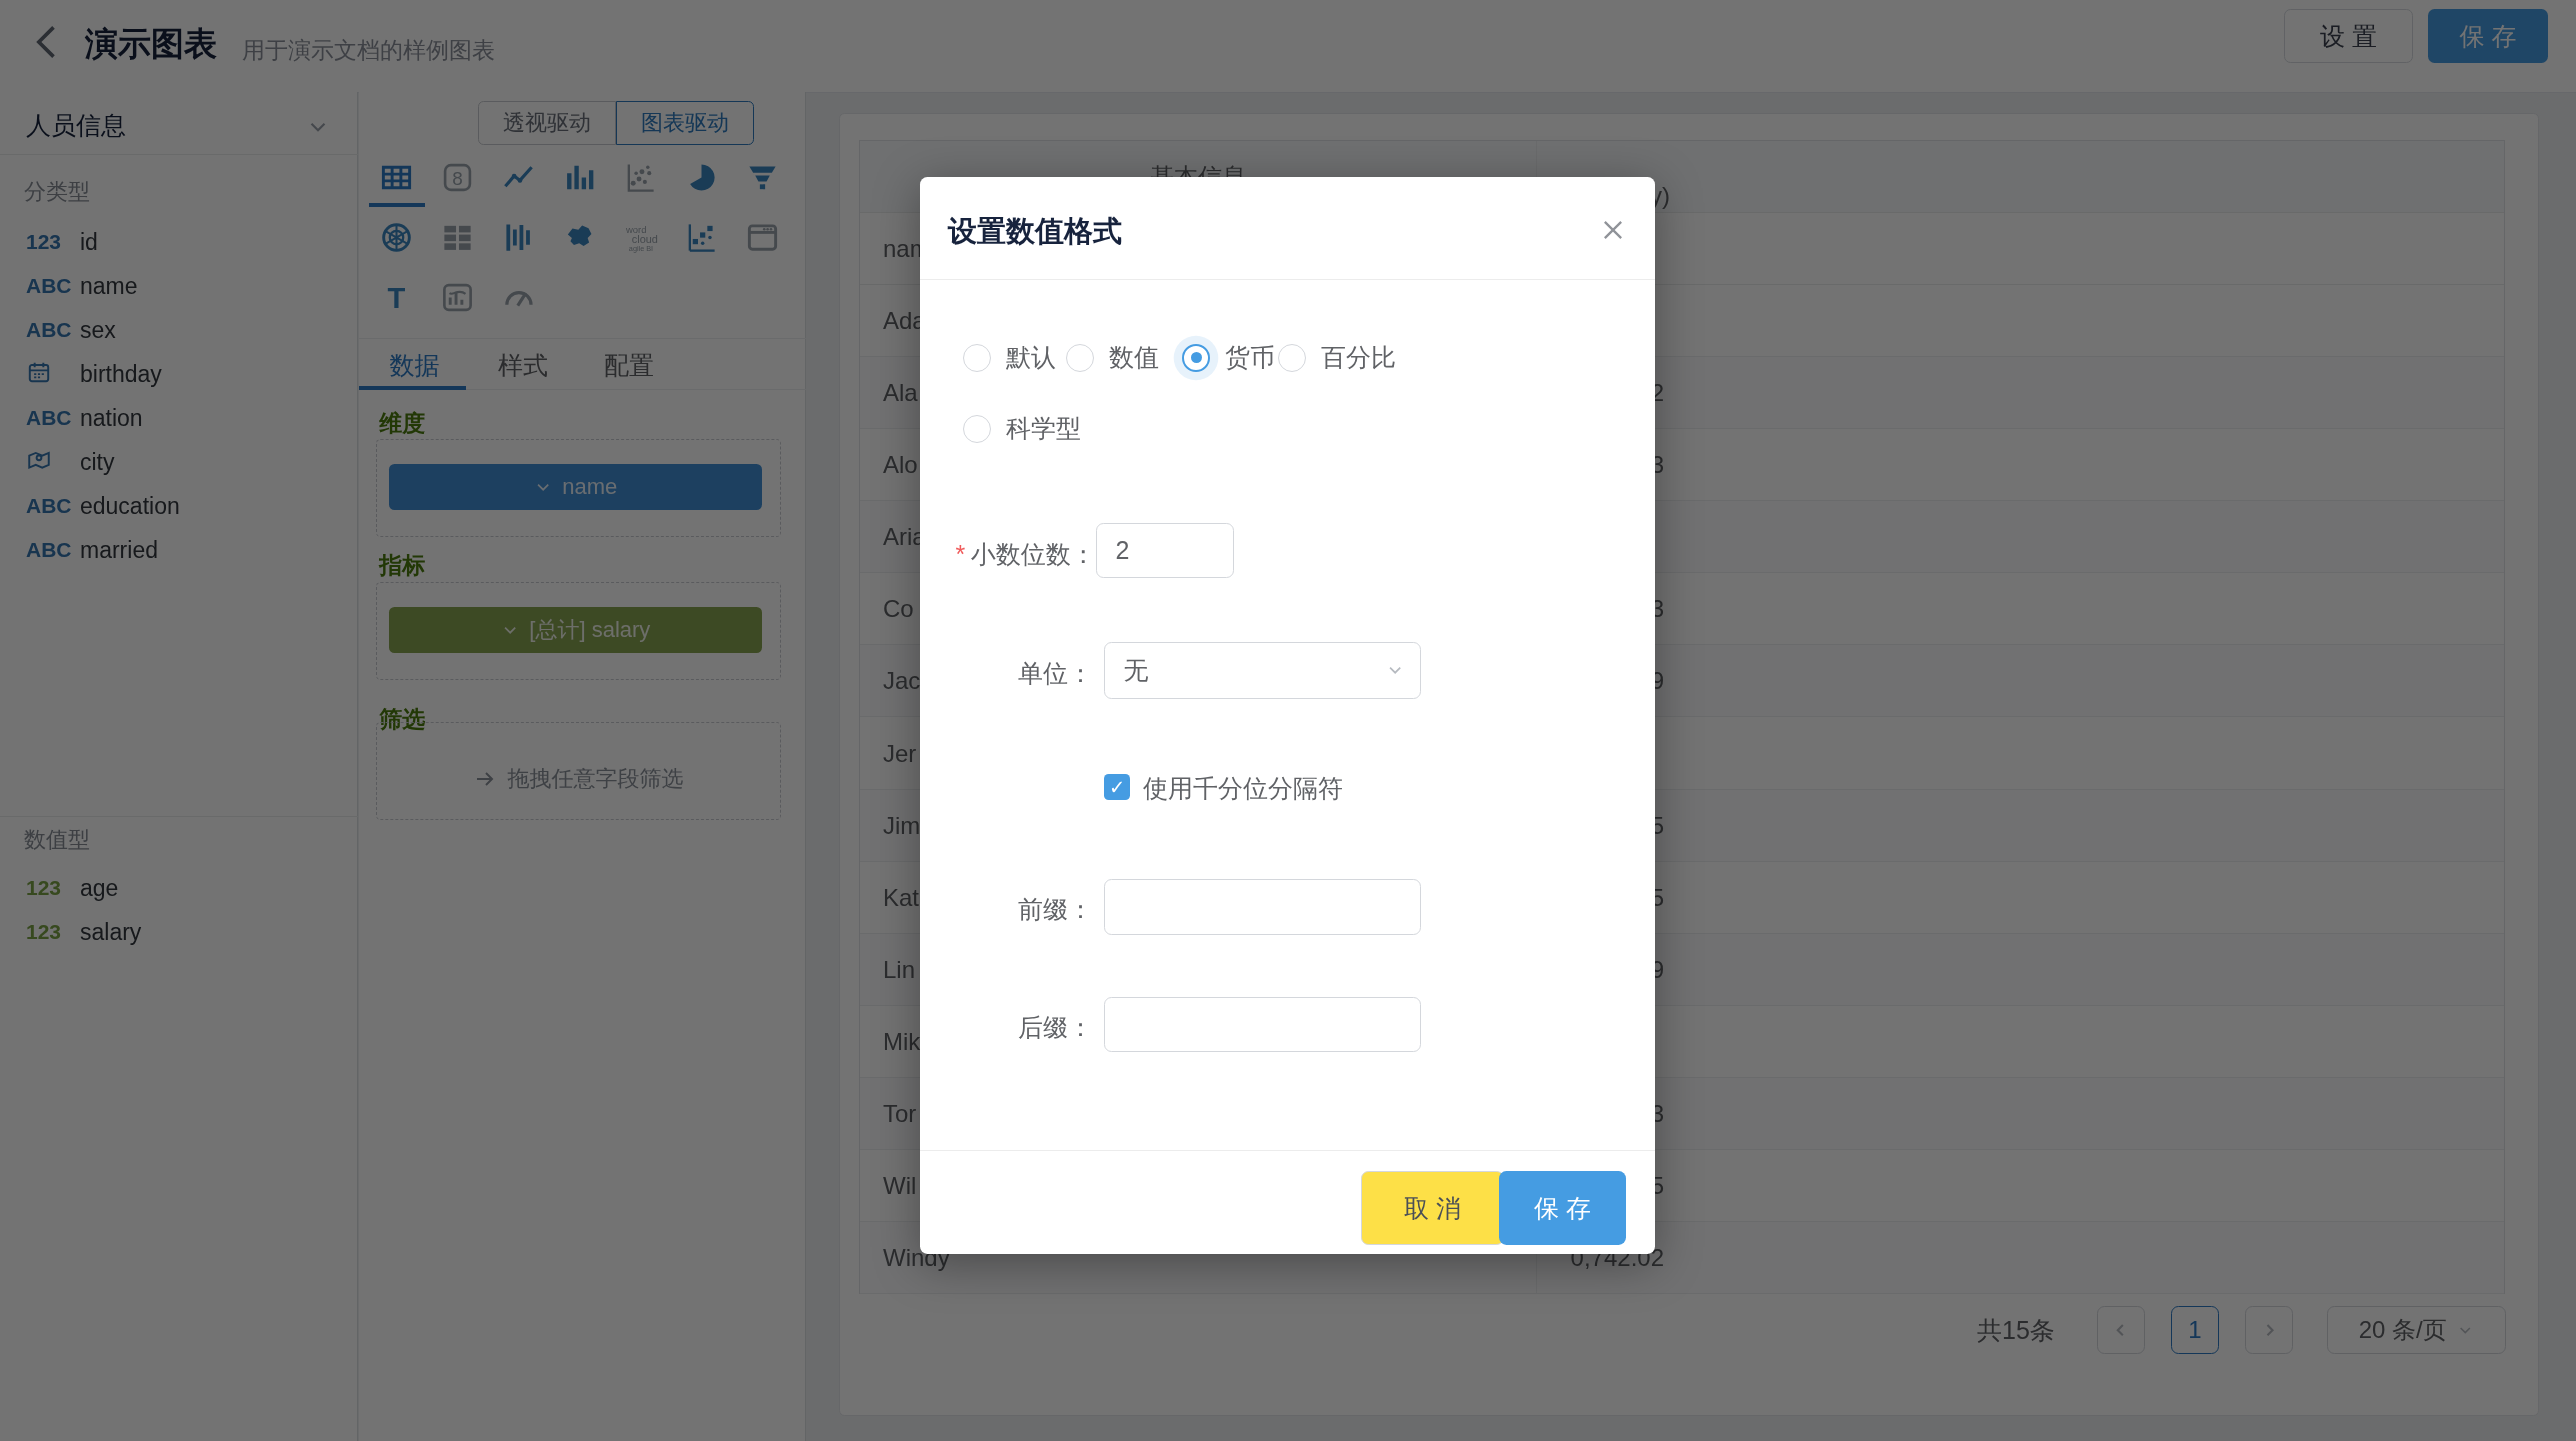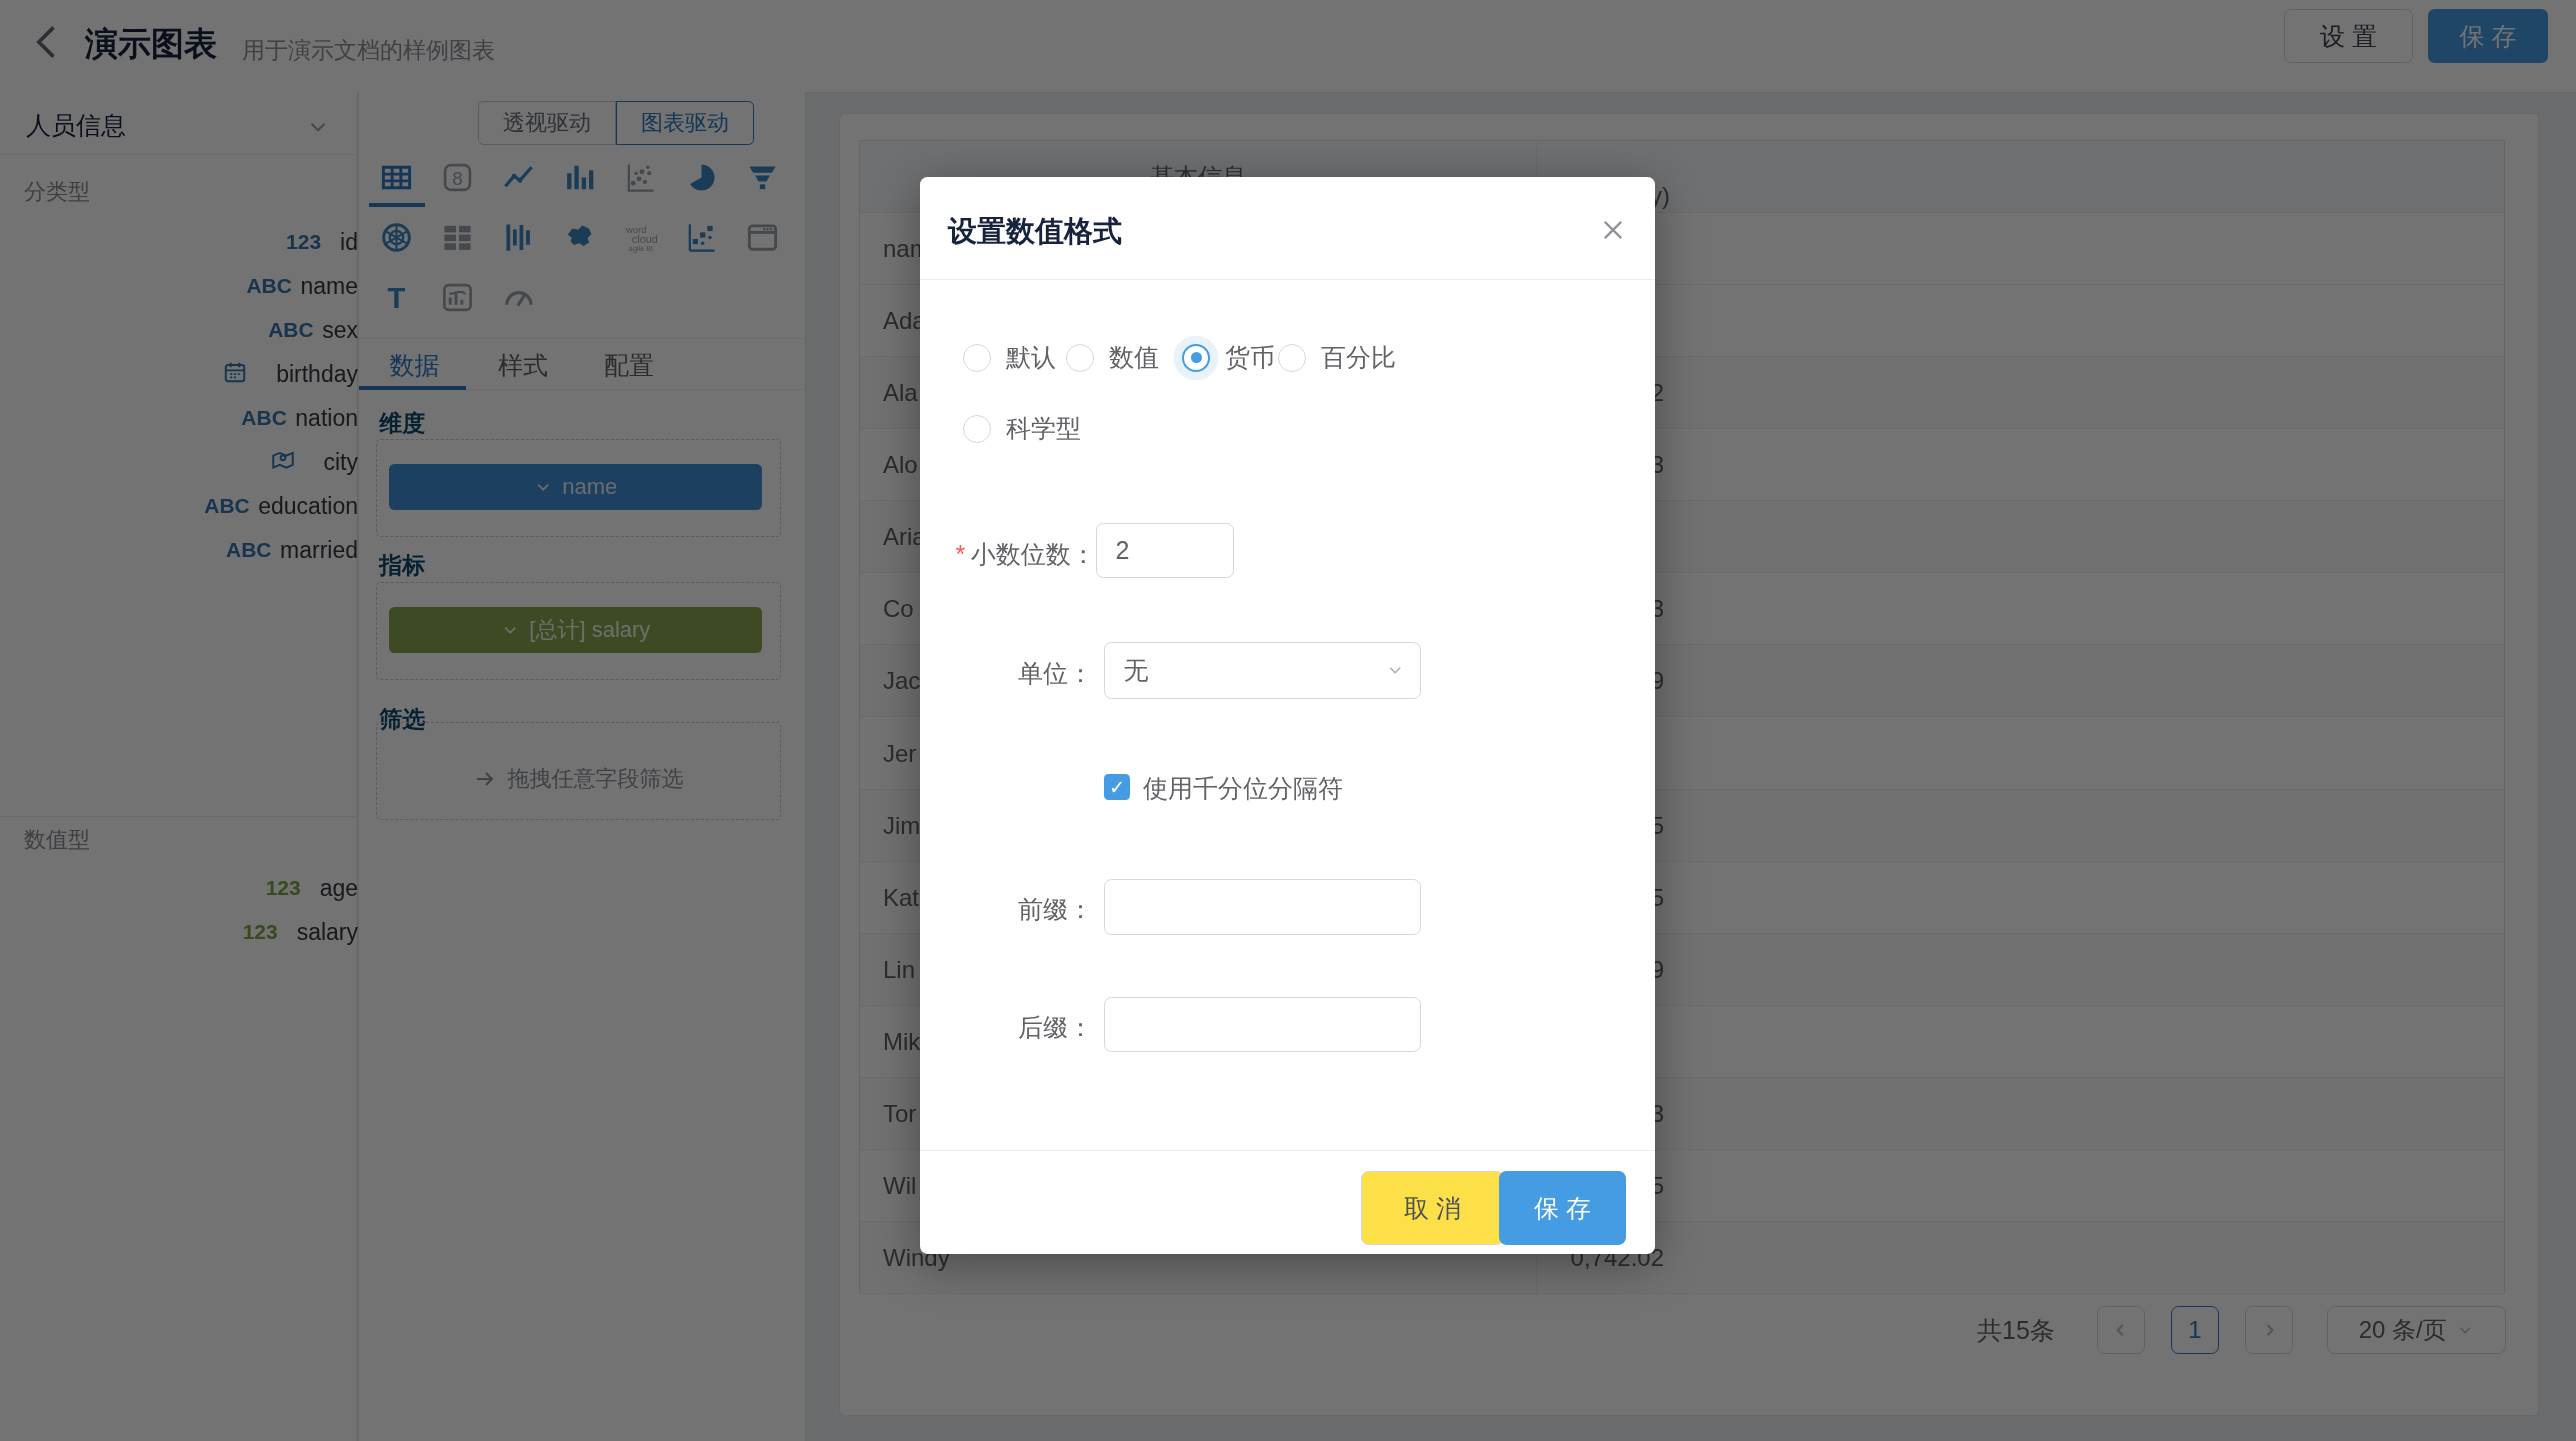--- a/index.html
+++ b/index.html
@@ -13,41 +13,41 @@
   #page-subtitle{position:absolute;left:242px;top:35px;font-size:23px;color:#8a8f99;}
   .hbtn{position:absolute;top:9.2px;height:54px;border-radius:6.5px;font-size:25px;display:flex;align-items:center;justify-content:center;cursor:pointer;box-sizing:border-box;}
   #btn-settings{left:2284px;width:129px;border:0.9px solid #d7dadf;color:#3c4250;background:#fff;}
   #btn-save-top{left:2428px;width:120px;background:#459ce2;color:#fff;}
   
   #dataset{position:absolute;left:0;top:92px;width:358px;height:1349px;background:#fff;border-right:0.9px solid #dcdfe3;box-sizing:border-box;}
   #ds-title{position:absolute;left:26px;top:16.6px;font-size:25px;color:#17233d;}
   #ds-title-chev{position:absolute;left:305px;top:22px;width:26px;height:26px;color:#9aa1ab;}
   .ds-divider{position:absolute;left:0;width:358px;border-top:0.9px solid #e8eaec;}
   .ds-section{position:absolute;left:24px;font-size:22px;color:#878d96;}
-  .field-row{display:flex;align-items:center;height:44px;padding-left:26px;cursor:grab;justify-content:flex-end;}
+  .field-row{display:flex;align-items:center;height:44px;padding-left:26px;cursor:grab;}
   .field-ic{width:54px;font-size:21px;font-weight:bold;letter-spacing:0;}
   .field-ic.blue{color:#3575b0;} .field-ic.green{color:#7ba346;}
   .field-ic svg{width:26px;height:26px;}
   .field-name{font-size:23px;color:#33383f;}
   
   #chartpanel{position:absolute;left:359px;top:92px;width:447px;height:1349px;background:#fff;border-right:0.9px solid #dcdfe3;box-sizing:border-box;}
   .seg{position:absolute;top:9.2px;height:44px;width:138px;box-sizing:border-box;font-size:22px;display:flex;align-items:center;justify-content:center;cursor:pointer;}
   #seg-left{left:119px;border:0.9px solid #c8cbd0;border-radius:5.5px 0 0 5.5px;color:#6a707a;}
   #seg-right{left:257px;border:0.9px solid #2f7bbf;border-radius:0 5.5px 5.5px 0;color:#2f7bbf;}
   #chart-grid{position:absolute;left:7.4px;top:55px;width:427px;display:flex;flex-wrap:wrap;}
   .cicon{width:61px;height:60px;display:flex;align-items:center;justify-content:center;position:relative;cursor:pointer;}
   .cicon svg{width:35px;height:35px;}
   .cicon.normal{color:#3a85bf;} .cicon.disabled{color:#99a2ab;} .cicon.selected{color:#2d7bc5;}
   .cicon.selected::after{content:"";position:absolute;left:2.8px;right:2.8px;bottom:0;height:3.7px;background:#2d7bc5;}
   #tabline{position:absolute;left:0;top:246px;width:447px;border-top:0.9px solid #eceef0;}
   .ptab{position:absolute;top:257px;font-size:25px;color:#606266;cursor:pointer;}
   .ptab.active{color:#2d7bc5;}
   #tab-underline{position:absolute;left:0;top:294px;width:107px;height:3.7px;background:#2d7bc5;}
   #tabline2{position:absolute;left:0;top:297px;width:447px;border-top:0.9px solid #eceef0;}
-  .sec-label{position:absolute;left:20.3px;font-size:23px;font-weight:bold;color:#0c4a6e;}
+  .sec-label{position:absolute;left:20.3px;font-size:23px;font-weight:bold;color:#4d7c0f;}
   .dropzone{position:absolute;left:16.6px;width:405px;border:1.8px dashed #c8cbd0;border-radius:4.6px;box-sizing:border-box;}
   .pill{position:absolute;left:12px;top:24px;width:373px;height:46px;border-radius:5.5px;color:rgba(255,255,255,.88);
         font-size:22px;display:flex;align-items:center;justify-content:center;gap:9.2px;cursor:pointer;}
   .pill svg{width:20.3px;height:20.3px;}
   #pill-dim{background:#408ed5;} #pill-quota{background:#88a450;}
   #filter-hint{position:absolute;left:0;right:0;top:41px;text-align:center;color:#8a9099;font-size:22px;display:flex;align-items:center;justify-content:center;gap:11px;}
   #filter-hint svg{width:24px;height:24px;}
   
   #card{position:absolute;left:839px;top:113px;width:1700px;height:1303px;background:#fff;border:0.9px solid #e2e4e8;border-radius:5.5px;box-sizing:border-box;}
   #tbl{position:absolute;left:859px;top:140px;width:1646px;height:1154px;border:0.9px solid #dfe2e6;box-sizing:border-box;font-size:24px;color:#606266;}

